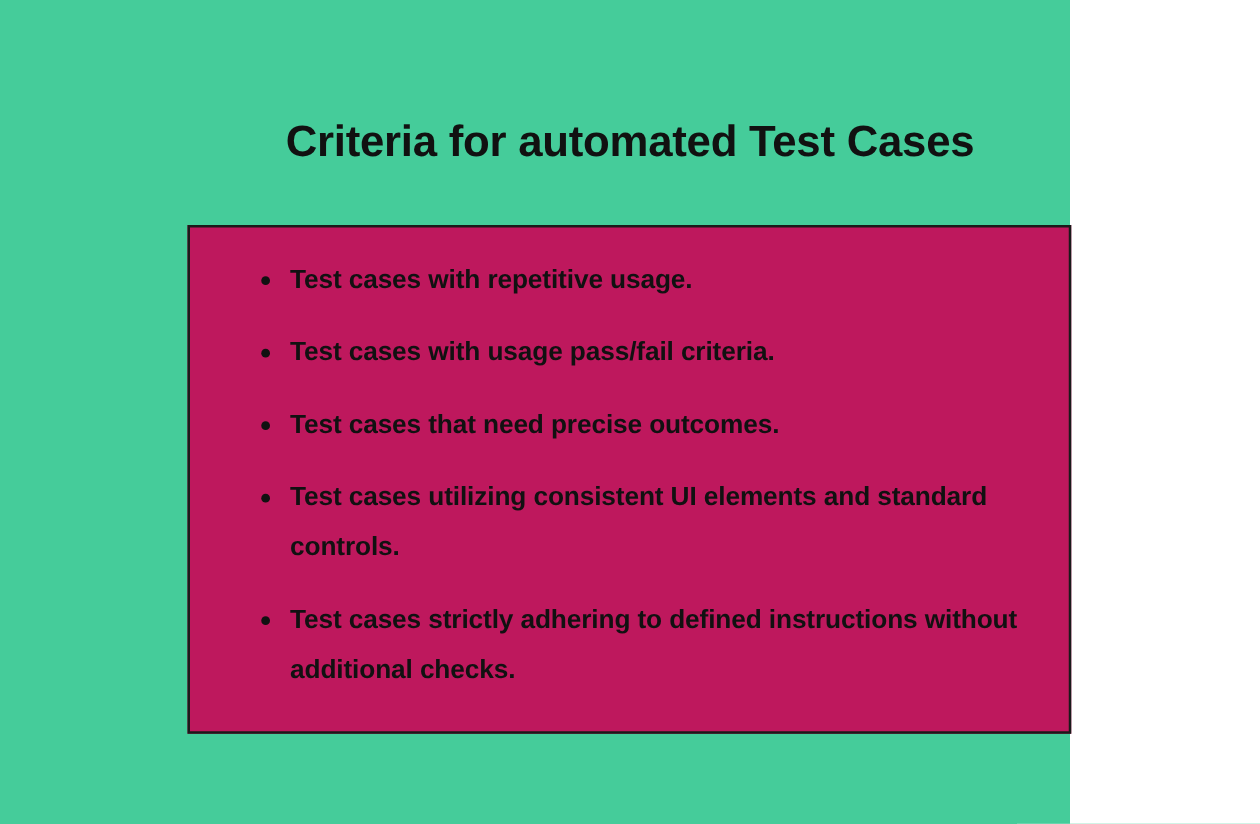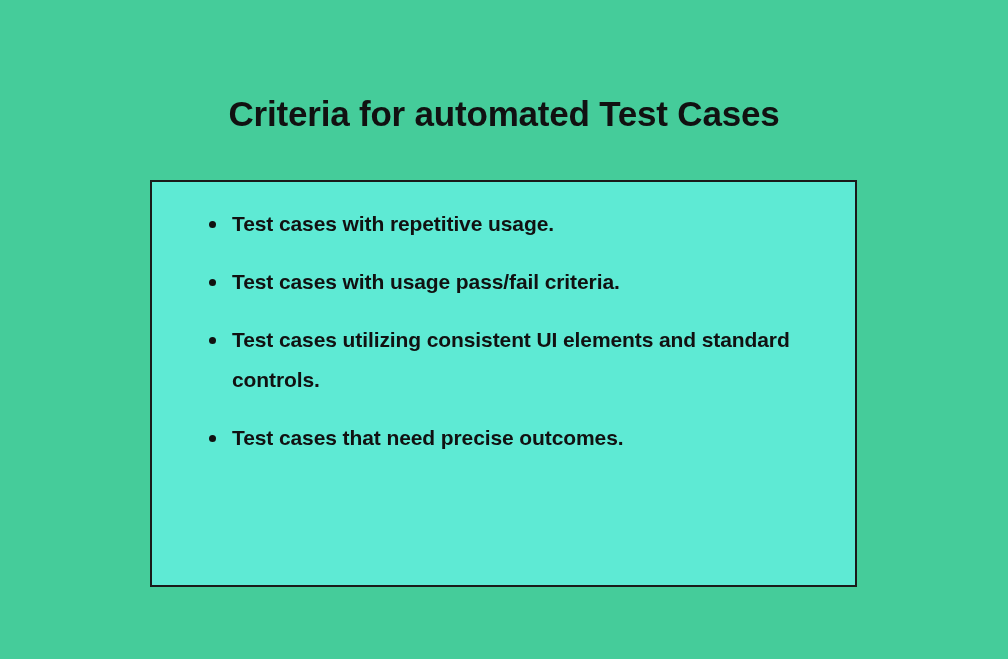--- a/index.html
+++ b/index.html
@@ -8,21 +8,21 @@
   }
   body {
     width: 1008px;
     height: 659px;
     overflow: hidden;
     font-family: "Liberation Sans", sans-serif;
     -webkit-font-smoothing: antialiased;
   }
   .slide {
     position: relative;
-    width: 1008px;
+    width: 856px;
     height: 659px;
     background: #45cc9a;
     box-sizing: border-box;
   }
   .slide-title {
     position: absolute;
     left: 0;
     top: 66px;
     width: 1008px;
     text-align: center;
@@ -32,21 +32,21 @@
     color: #111111;
     line-height: 50px;
     white-space: nowrap;
   }
   .criteria-card {
     position: absolute;
     left: 150px;
     top: 180px;
     width: 707px;
     height: 407px;
-    background: #5eead4;
+    background: #be185d;
     border: 2px solid #1a1a1a;
     box-sizing: border-box;
   }
   .criteria-list {
     list-style: none;
     margin: 0;
     padding: 0;
     position: absolute;
     left: 55px;
     top: 22px;
@@ -94,25 +94,29 @@
       </li>
 
 
       <li class="criteria-item">
         <span class="bullet-marker"></span>
         <span class="item-text">Test cases with usage pass/fail criteria.</span>
       </li>
 
       <li class="criteria-item">
         <span class="bullet-marker"></span>
+        <span class="item-text">Test cases that need precise outcomes.</span>
+      </li>
+
+      <li class="criteria-item">
+        <span class="bullet-marker"></span>
         <span class="item-text">Test cases utilizing consistent UI elements and standard controls.</span>
       </li>
 
       <li class="criteria-item">
         <span class="bullet-marker"></span>
-        <span class="item-text">Test cases that need precise outcomes.</span>
+        <span class="item-text">Test cases strictly adhering to defined instructions without additional checks.</span>
       </li>
-
 
     </ul>
   </div>
 
 </div>
 
 </body></html>

